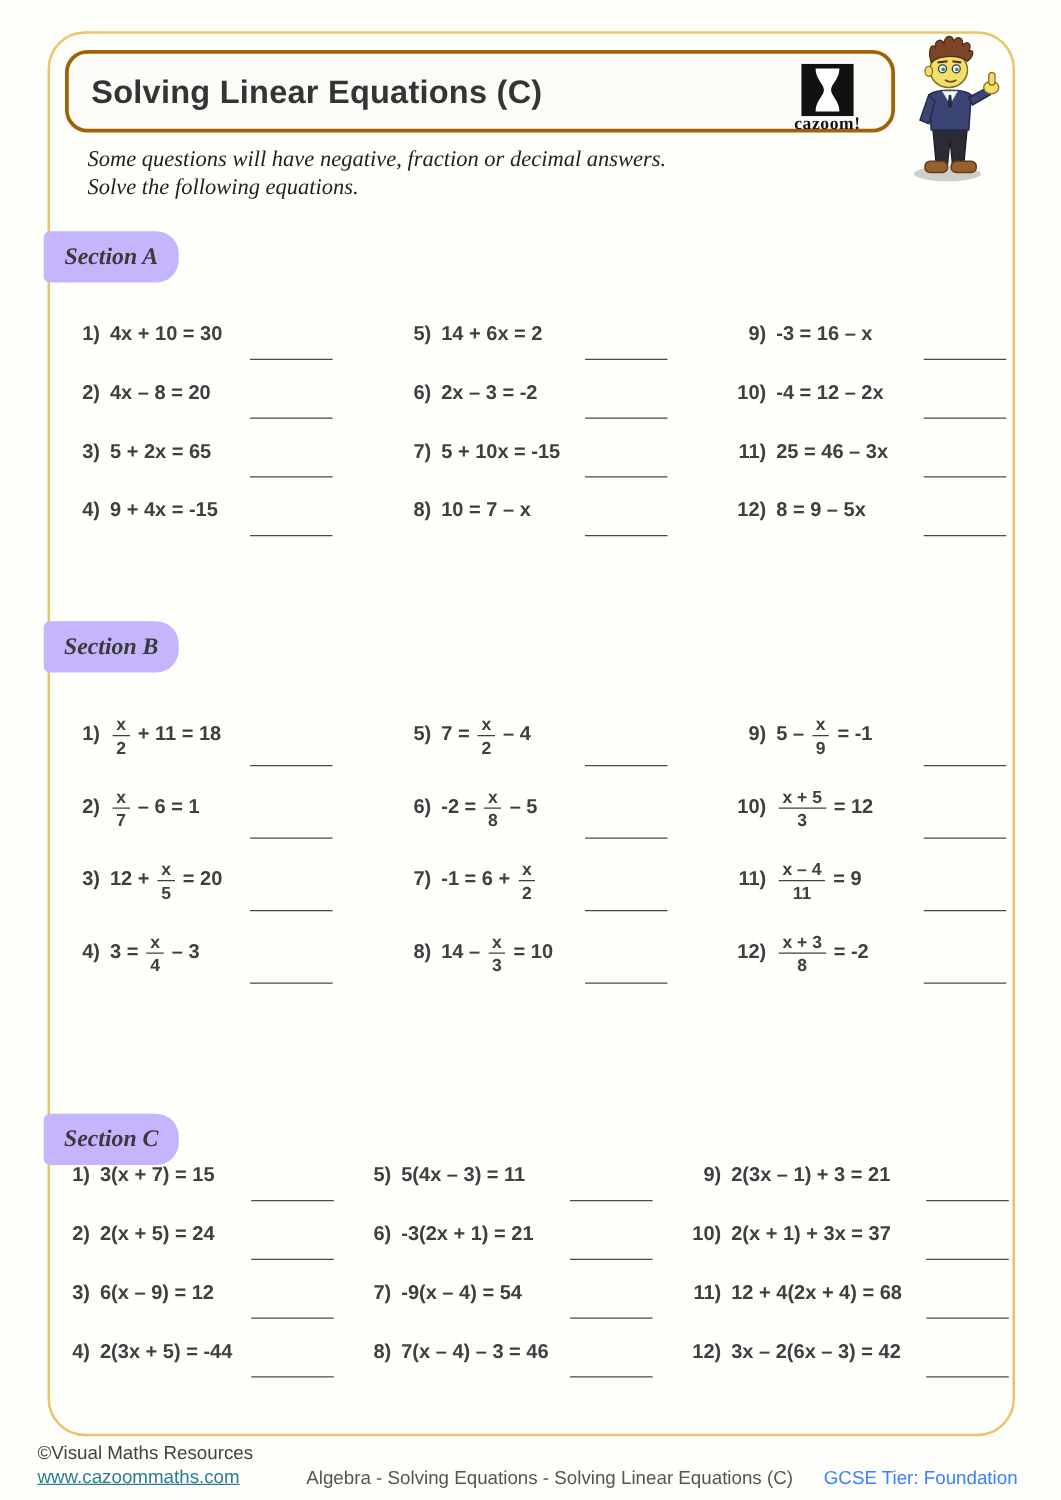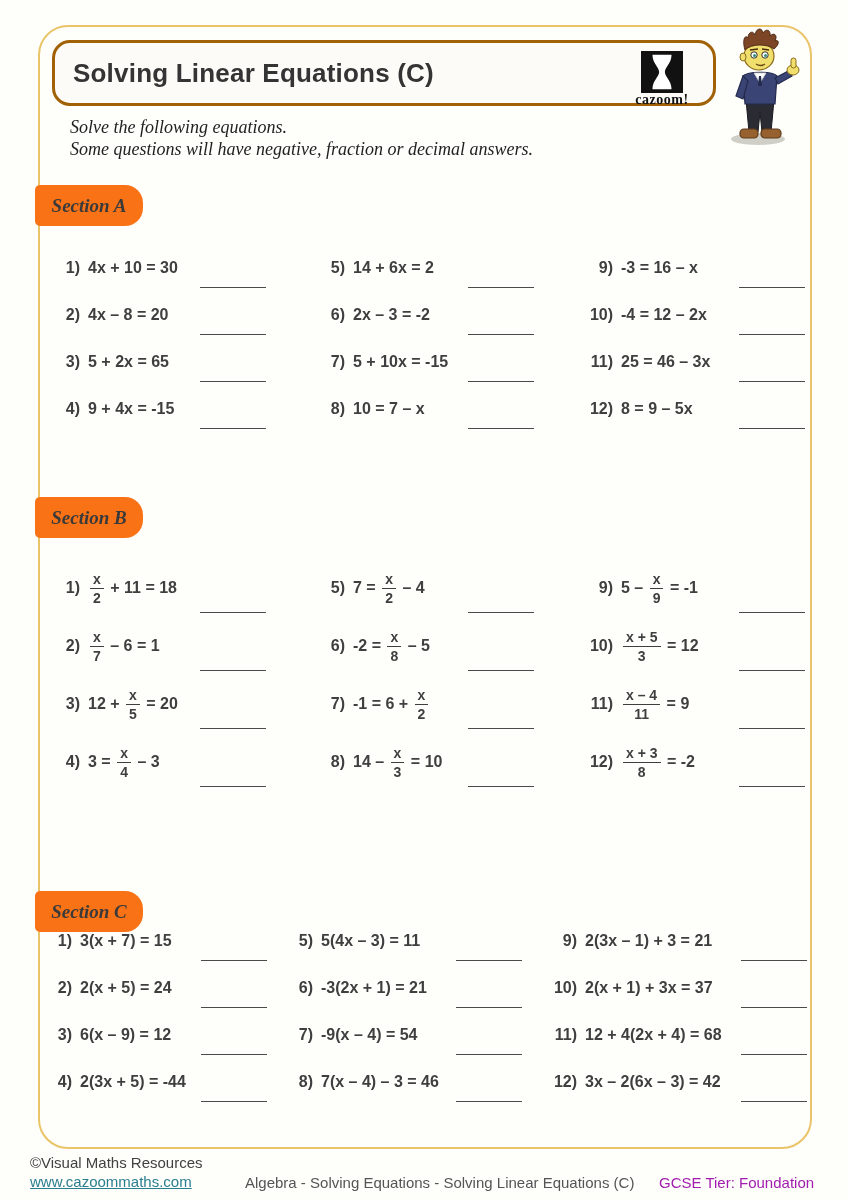--- a/index.html
+++ b/index.html
@@ -24,21 +24,21 @@
   .logo{position:absolute;right:16px;top:8px;width:70px;text-align:center;}
   .logo svg{display:block;margin:0 auto;}
   .logo-text{font-family:"Liberation Serif",serif;font-weight:bold;font-size:14px;color:#111;letter-spacing:.5px;line-height:1;text-align:center;}
   .mascot{position:absolute;left:712px;top:26px;z-index:4;}
   .instructions{
     position:absolute;left:70px;top:116px;z-index:2;
     font-family:"Liberation Serif",serif;font-style:italic;font-size:18px;color:#1f1f1f;line-height:22px;
   }
   .section-tab{
     position:absolute;left:35px;width:108px;height:41px;z-index:2;
-    background:#f97316;border-radius:5px 18px 18px 5px;
+    background:#c4b5fd;border-radius:5px 18px 18px 5px;
     display:flex;align-items:center;justify-content:center;
   }
   .section-tab span{
     font-family:"Liberation Serif",serif;font-style:italic;font-weight:bold;
     font-size:19px;color:#3a3a3a;
   }
   .tab-a{top:185px;} .tab-b{top:497px;} .tab-c{top:891px;}
   .section-grid{position:absolute;z-index:2;}
   .grid-a{left:50px;top:248px;width:755px;height:188px;}
   .grid-b{left:50px;top:563px;width:755px;height:232px;}
@@ -57,21 +57,21 @@
   }
   .frac .num{font-size:14px;font-weight:600;padding:0 3px 2px;border-bottom:1.6px solid #3f3f3f;white-space:pre;}
   .frac .den{font-size:14px;font-weight:600;padding-top:2px;white-space:pre;}
   .ans{
     position:absolute;right:0;bottom:0;width:66px;height:0;
     border-bottom:1.6px solid #4a4a4a;
   }
   .footer-copy{position:absolute;left:30px;top:1154px;font-size:15px;color:#414141;z-index:2;}
   .footer-link{position:absolute;left:30px;top:1173px;font-size:15px;color:#2b7e90;text-decoration:underline;z-index:2;cursor:pointer;}
   .footer-center{position:absolute;left:245px;top:1174px;font-size:15px;color:#555;z-index:2;}
-  .footer-right{position:absolute;left:659px;top:1174px;font-size:15px;color:#a21caf;z-index:2;}
+  .footer-right{position:absolute;left:659px;top:1174px;font-size:15px;color:#3b82f6;z-index:2;}
 </style>
 </head>
 <body>
 
 <div class="page-frame"></div>
 
 <div class="title-box">
   <div class="page-title">Solving Linear Equations (C)</div>
   <div class="logo">
     <svg width="42" height="42" viewBox="0 0 44 44">
@@ -104,22 +104,22 @@
     <circle cx="42.5" cy="29.5" r="1.5" fill="#2e8f7e"></circle>
     <circle cx="53.5" cy="29.5" r="1.5" fill="#2e8f7e"></circle>
     <path d="M38,24 L46,23" stroke="#4a2c12" stroke-width="1.6" fill="none"></path>
     <path d="M50,23 L57,24" stroke="#4a2c12" stroke-width="1.6" fill="none"></path>
     <path d="M44,38 C47,40 50,40 53,38" stroke="#6b4a16" stroke-width="1.4" fill="none"></path>
     <path d="M33,24 C30,14 33,8 36,12 C36,6 41,4 43,9 C44,2 50,1 51,7 C54,2 59,4 58,10 C62,6 66,9 63,15 C67,13 68,18 62,23 C56,18 40,17 33,24 Z" fill="#7b4526" stroke="#4f2a14" stroke-width="1"></path>
   </svg>
 </div>
 
 <div class="instructions">
+  <div>Some questions will have negative, fraction or decimal answers.</div>
   <div>Solve the following equations.</div>
-  <div>Some questions will have negative, fraction or decimal answers.</div>
 </div>
 
 <div class="section-tab tab-a">
   <span>Section A</span>
 </div>
 <div class="section-grid grid-a">
     <div class="q" style="left: 0px; top: 0px; width: 216px; height: 40px;">
       <span class="qn">1)</span>
       <span class="qe"><span>4x + 10 = 30</span></span>
       <span class="ans"></span>

